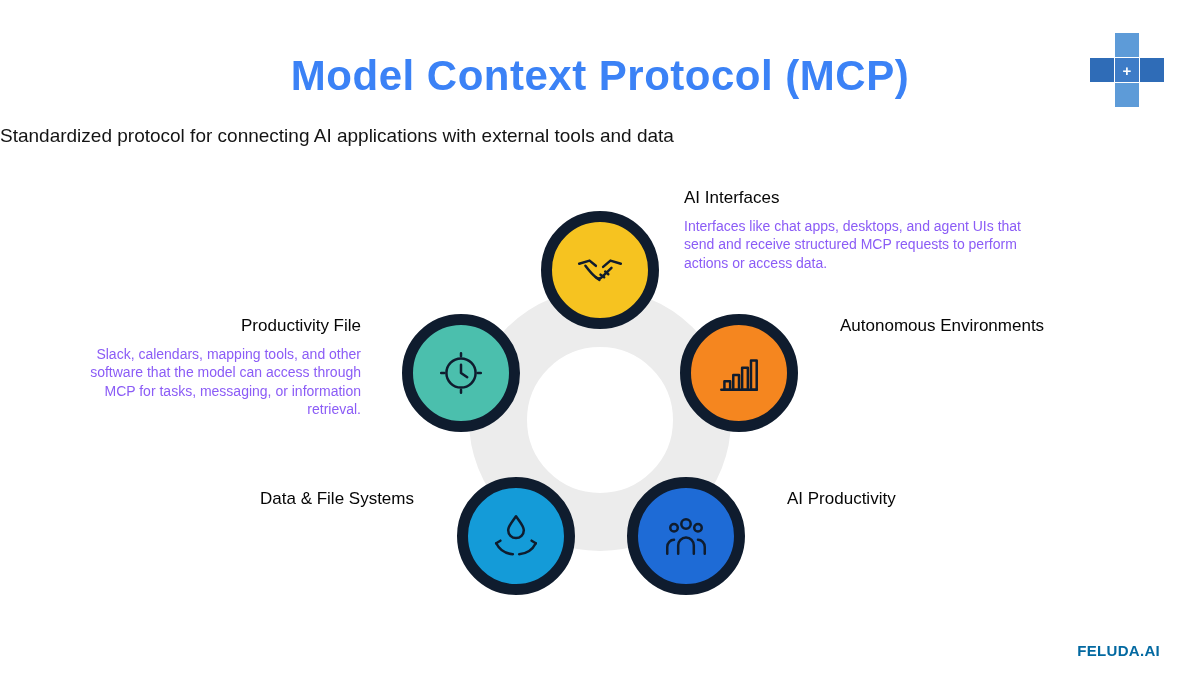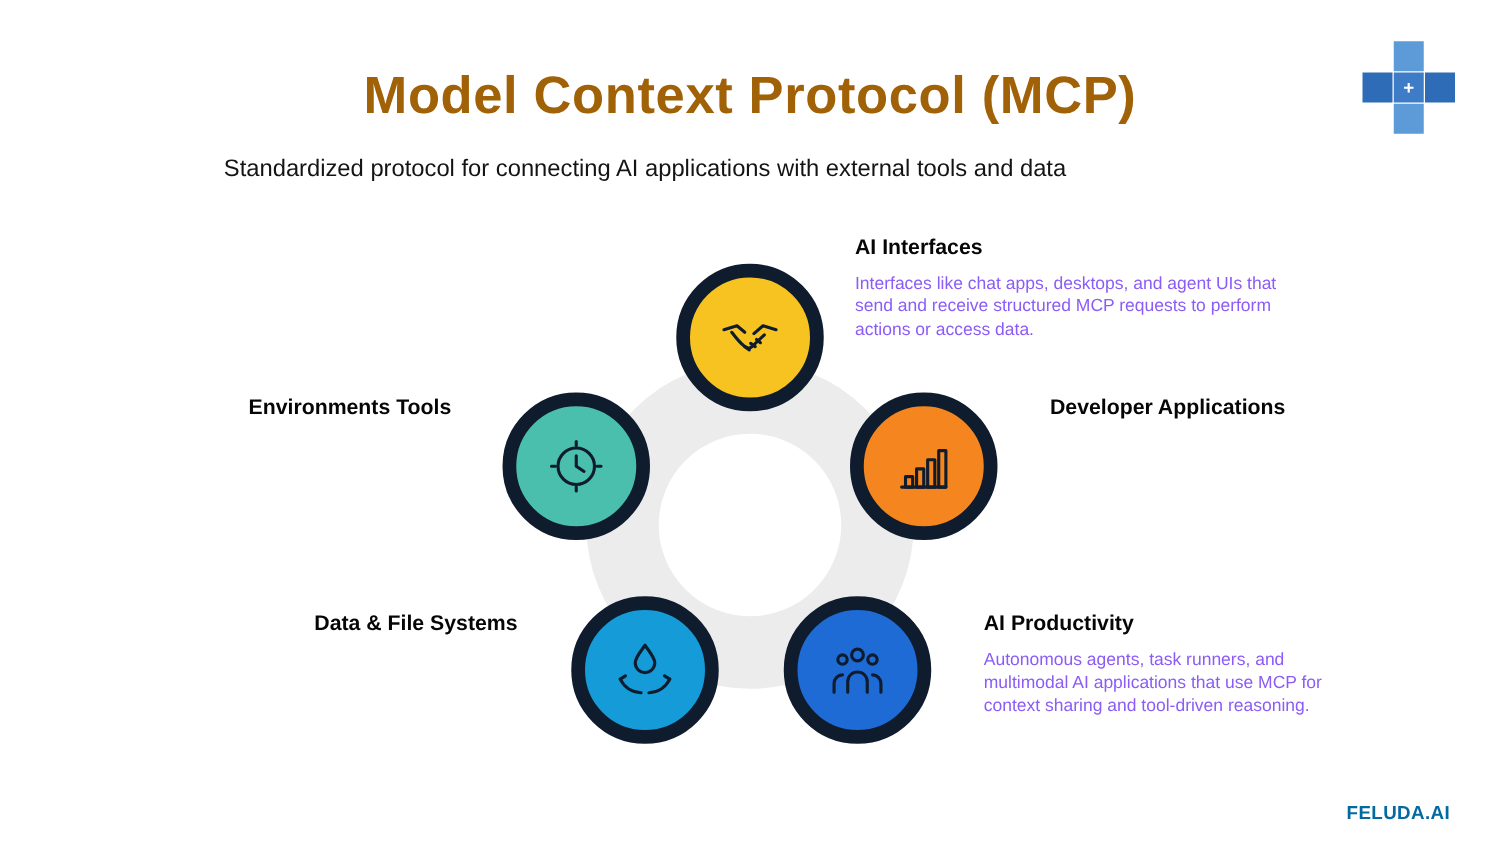--- a/index.html
+++ b/index.html
@@ -19,28 +19,27 @@
   
   .title {
     position: absolute;
     top: 52px;
     left: 0;
     width: 1200px;
     text-align: center;
     font-size: 42px;
     font-weight: 800;
     letter-spacing: 0.5px;
-    color: #a16207;
+    color: #3b82f6;
   }
   .subtitle {
     position: absolute;
     top: 125px;
     left: 0;
     width: 1032px;
-    text-align: center;
     font-size: 19px;
     font-weight: 400;
     color: #141414;
   }
 
   
   .logo {
     position: absolute;
     top: 33px;
     left: 1090px;
@@ -97,21 +96,21 @@
     fill: none;
     stroke-width: 2.4;
     stroke-linecap: round;
     stroke-linejoin: round;
   }
 
   
   .label-block { position: absolute; z-index: 3; }
   .label-block h3 {
     font-size: 17px;
-    font-weight: 700;
+    font-weight: 400;
     color: #060606;
     margin-bottom: 9px;
   }
   .label-block p {
     font-size: 14px;
     line-height: 1.32;
     color: #8b5cf6;
   }
   .align-left  { text-align: left; }
   .align-right { text-align: right; }
@@ -203,31 +202,31 @@
       </svg>
     </span>
   </div>
 
   <div class="label-block align-left" style="left:684px; top:188px; width:360px;">
     <h3>AI Interfaces</h3>
     <p>Interfaces like chat apps, desktops, and agent UIs that send and receive structured MCP requests to perform actions or access data.</p>
   </div>
 
   <div class="label-block align-right" style="left:81px; top:316px; width:280px;">
-    <h3>Environments Tools</h3>
+    <h3>Productivity File</h3>
+    <p>Slack, calendars, mapping tools, and other software that the model can access through MCP for tasks, messaging, or information retrieval.</p>
   </div>
 
   <div class="label-block align-left" style="left:840px; top:316px; width:322px;">
-    <h3>Developer Applications</h3>
+    <h3>Autonomous Environments</h3>
   </div>
 
   <div class="label-block align-right" style="left:114px; top:489px; width:300px;">
     <h3>Data &amp; File Systems</h3>
   </div>
 
   <div class="label-block align-left" style="left:787px; top:489px; width:310px;">
     <h3>AI Productivity</h3>
-    <p>Autonomous agents, task runners, and multimodal AI applications that use MCP for context sharing and tool-driven reasoning.</p>
   </div>
 
   <div class="footer-brand">FELUDA.AI</div>
 
 </div>
 
 </body></html>

